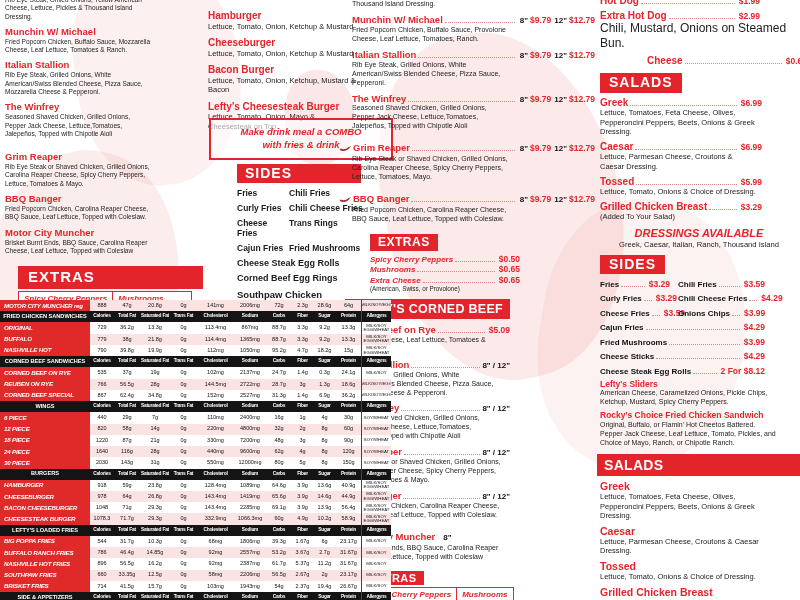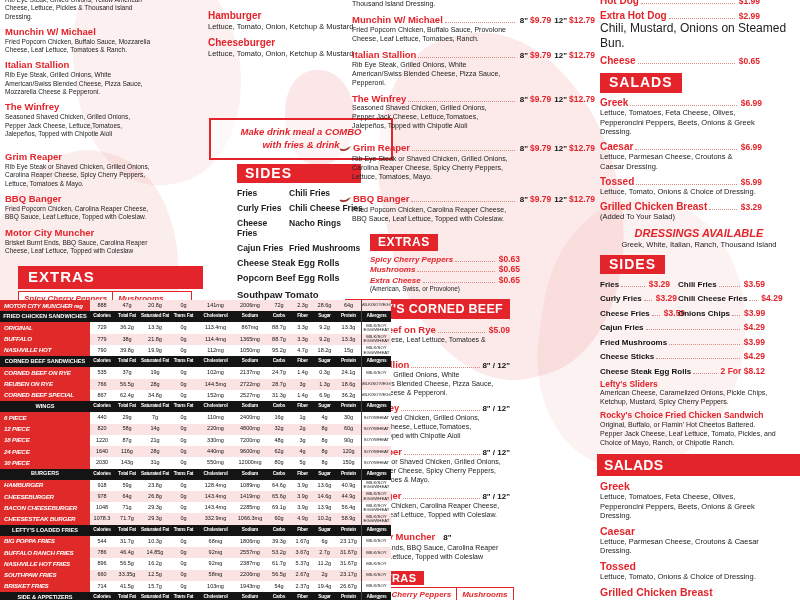--- a/index.html
+++ b/index.html
@@ -120,51 +120,59 @@
   <div class="col" style="left:208px;top:4px;width:182px">
     <div id="c2-items">
         <div class="mi c2">
           <div class="nm">Hamburger</div>
           <div class="ds">Lettuce, Tomato, Onion, Ketchup &amp; Mustard</div>
         </div>
         <div class="mi c2">
           <div class="nm">Cheeseburger</div>
           <div class="ds">Lettuce, Tomato, Onion, Ketchup &amp; Mustard</div>
         </div>
+        <div class="mi c2">
+          <div class="nm">Bacon Burger</div>
+          <div class="ds">Lettuce, Tomato, Onion, Ketchup, Mustard &amp; Bacon</div>
+        </div>
+        <div class="mi c2">
+          <div class="nm">Lefty's Cheesesteak Burger</div>
+          <div class="ds">Lettuce, Tomato, Onion, Mayo &amp; Cheesesteak on Top.</div>
+        </div>
       </div>
   </div>
   <div class="combo">
     <div>Make drink meal a COMBO</div>
     <div>with fries &amp; drink</div>
   </div>
   <div class="col" style="left:237px;top:164px;width:155px">
     <div class="tab" style="font-size:14px;padding:2px 8px;width:108px;letter-spacing:1px">SIDES</div>
     <div id="c2-sides" style="margin-top:3px">
         <div class="c2s-row">
           <span class="c2s-a">Fries</span>
           <span>Chili Fries</span>
         </div>
         <div class="c2s-row">
           <span class="c2s-a">Curly Fries</span>
           <span>Chili Cheese Fries</span>
         </div>
         <div class="c2s-row">
           <span class="c2s-a">Cheese Fries</span>
-          <span>Nacho Rings</span>
+          <span>Trans Rings</span>
         </div>
         <div class="c2s-row">
           <span class="c2s-a">Cajun Fries</span>
           <span>Fried Mushrooms</span>
         </div>
       </div>
     <div id="c2-wide">
         <div class="wideitem">Cheese Steak Egg Rolls</div>
-        <div class="wideitem">Popcorn Beef Egg Rolls</div>
-      </div>
-    <div class="wideitem" style="font-size:9.5px;margin-top:6px">Southpaw Tomato</div>
+        <div class="wideitem">Corned Beef Egg Rings</div>
+      </div>
+    <div class="wideitem" style="font-size:9.5px;margin-top:6px">Southpaw Chicken</div>
     <div class="ds" style="font-size:6px;width:155px">Fried Potato Wedges Loaded with Rib Eye Steak, Carolina Reaper Cheese, Nacho Cheese Sauce,</div>
   </div>
 
   <div class="col" style="left:352px;top:0;width:243px">
     <div class="ds cut-line" style="font-size:7px">Thousand Island Dressing.</div>
     <div id="c3-items">
         <div class="mi c3">
           <div class="hrow">
             <span class="nm">Munchin W/ Michael</span>
             <span class="lead"></span>
@@ -227,21 +235,21 @@
           </div>
           <div class="ds">Fried Popcorn Chicken, Carolina Reaper Cheese, BBQ Sauce, Leaf Lettuce, Topped with Coleslaw.</div>
         </div>
       </div>
     <div style="margin-top:8px;margin-left:18px">
       <div class="tab" style="font-size:12px;padding:2px 8px;letter-spacing:.5px">EXTRAS</div>
       <div id="c3-extras" style="width:150px;margin-top:3px">
           <div class="hrow">
             <span class="nm" style="font-size: 8px; font-style: italic;">Spicy Cherry Peppers</span>
             <span class="lead"></span>
-            <span class="pr">$0.63</span>
+            <span class="pr">$0.50</span>
           </div>
           <div class="hrow">
             <span class="nm" style="font-size: 8px; font-style: italic;">Mushrooms</span>
             <span class="lead"></span>
             <span class="pr">$0.65</span>
           </div>
           <div class="hrow">
             <span class="nm" style="font-size: 8px; font-style: italic;">Extra Cheese</span>
             <span class="lead"></span>
             <span class="pr">$0.65</span>
@@ -324,21 +332,21 @@
     </div>
     <div id="c4-top">
         <div style="margin-top: 3px;">
           <div class="hrow" style="width: 160px;">
             <span class="nm" style="font-size: 10px;">Extra Hot Dog</span>
             <span class="lead"></span>
             <span class="pr">$2.99</span>
           </div>
           <div class="ds" style="font-size: 12px;">Chili, Mustard, Onions on Steamed Bun.</div>
         </div>
-        <div style="margin-top: 3px;">
+        <div style="margin-top: 3px; margin-left: 47px;">
           <div class="hrow" style="width: 160px;">
             <span class="nm" style="font-size: 10px;">Cheese</span>
             <span class="lead"></span>
             <span class="pr">$0.65</span>
           </div>
         </div>
       </div>
     <div class="tab" style="font-size:14px;padding:2px 9px;margin-top:7px;letter-spacing:1px">SALADS</div>
     <div id="c4-salads">
         <div style="margin-top: 4px;">
@@ -368,21 +376,21 @@
         <div style="margin-top: 4px;">
           <div class="hrow" style="width: 162px;">
             <span class="nm sal-name">Grilled Chicken Breast</span>
             <span class="lead"></span>
             <span class="pr">$3.29</span>
           </div>
           <div class="ds" style="font-size: 7.5px; width: 158px;">(Added To Your Salad)</div>
         </div>
       </div>
     <div class="dress-t" style="margin-top:5px">DRESSINGS AVAILABLE</div>
-    <div class="dress-l">Greek, White, Italian, Ranch, Thousand Island</div>
+    <div class="dress-l">Greek, Caesar, Italian, Ranch, Thousand Island</div>
     <div class="tab" style="font-size:14px;padding:2px 9px;margin-top:6px;letter-spacing:1px">SIDES</div>
     <div id="c4-sides">
         <div class="p-row">
           <span class="half l">
             <span class="p-name">Fries</span>
             <span class="lead"></span>
             <span class="pr">$3.29</span>
           </span>
           <span class="half r">
             <span class="p-name">Chili Fries</span>

